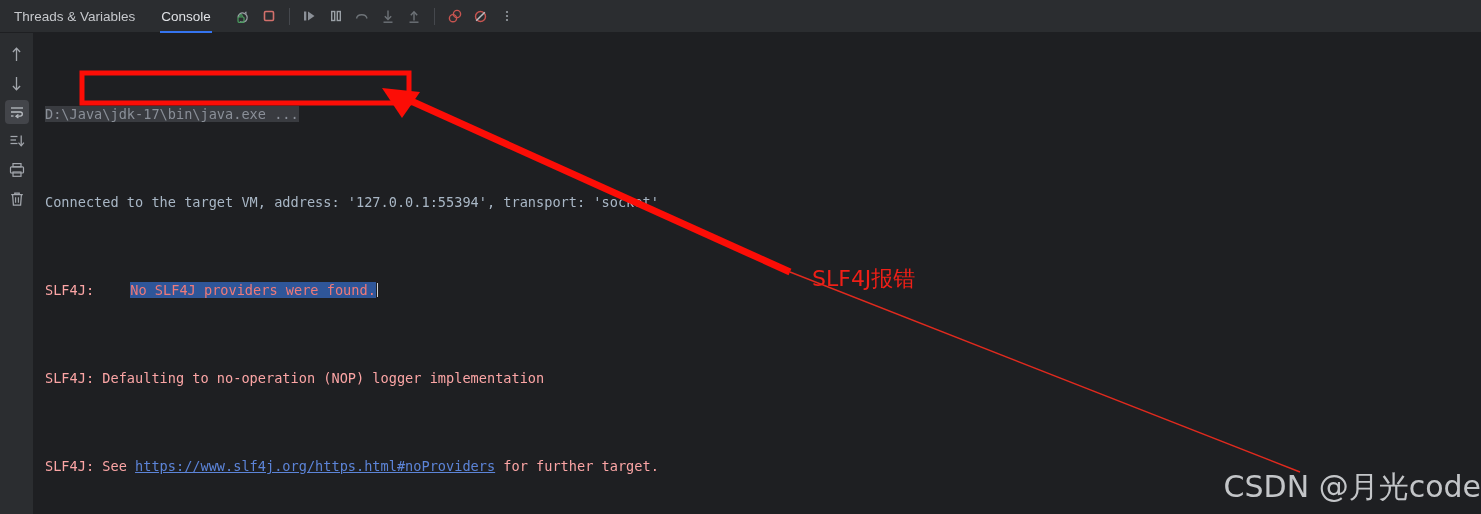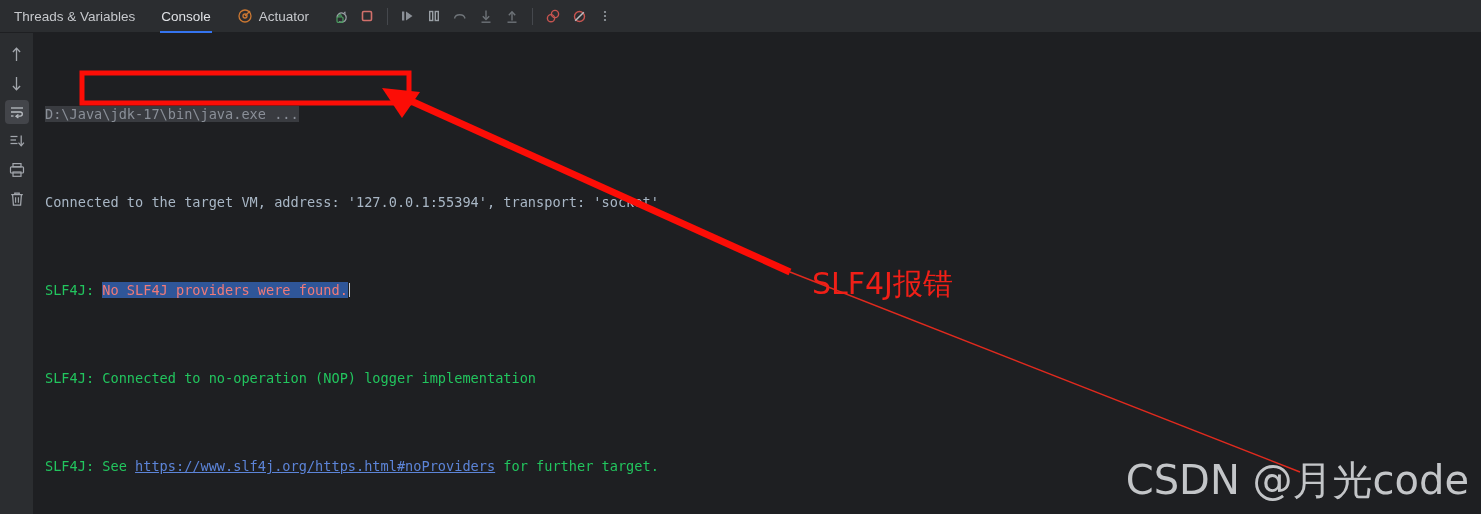--- a/index.html
+++ b/index.html
@@ -60,67 +60,57 @@
   }
   .lines {
     position: absolute; left: 12px; top: 4px; right: 0;
     font-family: "DejaVu Sans Mono", "Liberation Mono", monospace;
     font-size: 13.6px; line-height: 22px;
     white-space: pre;
   }
   .ln { height: 22px; }
   .cmd { color: #8a8f98; background: #393b40; display: inline; }
   .sys { color: #a9b7c6; }
-  .err { color: #22c55e; }
+  .err { color: #fca5a5; }
   .lnk { color: #5c84d8; text-decoration: underline; }
-  .sel-hl { background: #2f5699; color: #f07a78; }
+  .sel-hl { background: #2f5699; color: #f07a78; margin-left: 28px; }
   .caret { display: inline-block; width: 1px; height: 14px; background: #cfd2d6;
            vertical-align: -2px; margin-left: 1px; }
 
   
   .overlay { position: absolute; left: 0; top: 0; width: 1481px; height: 514px; pointer-events: none; }
   .anno-text {
     position: absolute; left: 812px; top: 264px;
-    color: #f01f17; font-size: 30px;
+    color: #f01f17; font-size: 22px;
     font-family: "DejaVu Sans", sans-serif;
     white-space: nowrap;
   }
 
   .watermark {
-    position: absolute; right: 12px; bottom: 6px;
-    color: #d2d4d7; font-size: 40px;
+    position: absolute; right: 0; bottom: 6px;
+    color: #d2d4d7; font-size: 30px;
     font-family: "DejaVu Sans", sans-serif;
     opacity: .92;
   }
 </style>
 </head>
 <body>
 
 <div id="app">
 
   <div class="toolbar">
 
     <div class="tab first">
       <span>Threads &amp; Variables</span>
     </div>
 
     <div class="tab active">
       <span>Console</span>
     </div>
 
-    <div class="tab">
-      <span class="tab-ico">
-        <svg width="16" height="16" viewBox="0 0 16 16">
-          <circle cx="8" cy="8" r="6" fill="none" stroke="#cc7832" stroke-width="1.3"></circle>
-          <circle cx="8" cy="8" r="2" fill="none" stroke="#cc7832" stroke-width="1.3"></circle>
-          <path d="M8 8 L13 3" stroke="#cc7832" stroke-width="1.3" fill="none"></path>
-        </svg>
-      </span>
-      <span>Actuator</span>
-    </div>
 
     <div class="tb-gap"></div>
 
     <div class="tb-btn">
       <svg width="17" height="17" viewBox="0 0 17 17">
         <path d="M4 9.5a4.6 4.6 0 1 1 2.2 4" fill="none" stroke="#9aa0a6" stroke-width="1.3"></path>
         <path d="M12.2 3.2l.6 2.6-2.6-.5z" fill="#9aa0a6"></path>
         <rect x="4" y="9" width="6" height="5.3" rx="1" fill="none" stroke="#4a9d5f" stroke-width="1.2"></rect>
         <path d="M5.8 9v-1.1a1.2 1.2 0 0 1 2.4 0V9" fill="none" stroke="#4a9d5f" stroke-width="1.2"></path>
       </svg>
@@ -250,21 +240,21 @@
 
   <div class="console">
     <div class="lines">
 
       <div class="ln"><span class="cmd">D:\Java\jdk-17\bin\java.exe ...</span></div>
 
       <div class="ln sys">Connected to the target VM, address: '127.0.0.1:55394', transport: 'socket'</div>
 
       <div class="ln"><span class="err">SLF4J: </span><span class="sel-hl">No SLF4J providers were found.</span><span class="caret"></span></div>
 
-      <div class="ln err">SLF4J: Connected to no-operation (NOP) logger implementation</div>
+      <div class="ln err">SLF4J: Defaulting to no-operation (NOP) logger implementation</div>
 
       <div class="ln"><span class="err">SLF4J: See </span><span class="lnk">https://www.slf4j.org/https.html#noProviders</span><span class="err"> for further target.</span></div>
 
       
 
       
 
       
 
       

